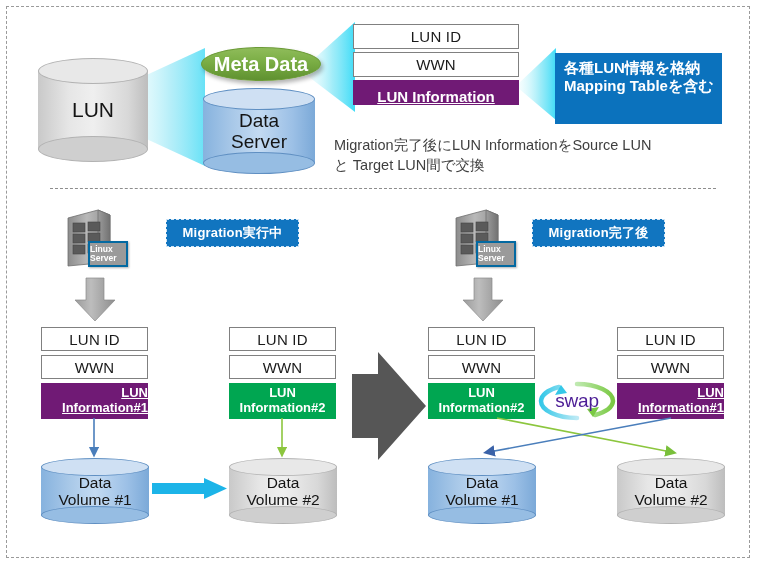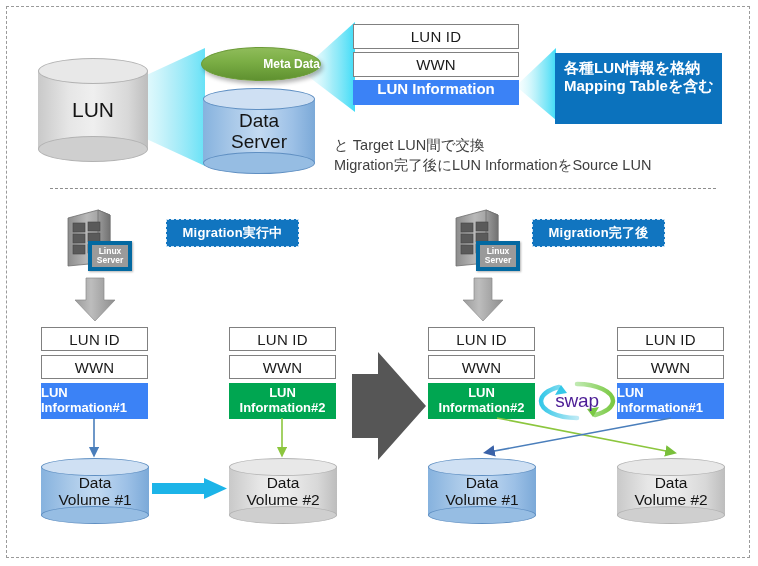--- a/index.html
+++ b/index.html
@@ -33,23 +33,23 @@
     background:#ffffff;
     border:1px solid #808080;
     color:#1a1a1a;
     display:flex;align-items:center;justify-content:center;
     font-size:15px;
     letter-spacing:.2px;
     white-space:nowrap;
   }
   .bluebox{
     position:absolute;box-sizing:border-box;
-    background:#3b82f6;color:#ffffff;
-    display:flex;align-items:flex-start;justify-content:center;
-    font-size:15px;font-weight:bold;white-space:nowrap;
+    background:#701a75;color:#ffffff;
+    display:flex;align-items:flex-end;justify-content:center;
+    font-size:15px;font-weight:bold;white-space:nowrap;text-decoration:underline;
   }
   .greenbox{
     position:absolute;box-sizing:border-box;
     background:#00a651;color:#ffffff;
     display:flex;align-items:center;justify-content:center;
     font-size:13px;font-weight:bold;line-height:1.12;text-align:center;
   }
   .infobox{
     font-size:13px;font-weight:bold;line-height:1.12;text-align:center;
     flex-direction:column;
@@ -110,35 +110,35 @@
   
   .blue .body{background:linear-gradient(to right,#86b2de 0%,#a8c8e8 26%,#c3daf2 50%,#9cc0e6 80%,#7ba9d8 100%);}
   .blue .top{background:#cfe0f3;border:1px solid #5f8fc2;}
   .blue .bot{background:#96bde3;border:1px solid #5f8fc2;}
   
   .metapill{
     position:absolute;
     background:linear-gradient(to bottom,#8fbc5a 0%,#7aad44 45%,#5f9130 100%);
     border-radius:50%/50%;
     border:1px solid #6c9b38;
-    display:flex;align-items:center;justify-content:flex-end;
-    color:#ffffff;font-size:12px;font-weight:600;
+    display:flex;align-items:center;justify-content:center;
+    color:#ffffff;font-size:20px;font-weight:600;
     box-shadow:2px 3px 4px rgba(0,0,0,.30);
     white-space:nowrap;
   }
   
   .wedge{position:absolute;}
   
   .server{position:absolute;}
   .srv-label{
     position:absolute;
-    background:#9a9a9a;border:4px solid #0369a1;
+    background:#9a9a9a;border:2px solid #0369a1;
     color:#ffffff;font-size:8.5px;font-weight:bold;line-height:1.05;
     text-align:center;
-    display:flex;flex-direction:column;align-items:center;justify-content:center;
+    display:flex;flex-direction:column;align-items:flex-start;justify-content:center;
     box-shadow:1px 1px 2px rgba(0,0,0,.30);
   }
   
   .swapwrap{position:absolute;}
   .swaptext{
     position:absolute;left:0;right:0;top:0;bottom:0;
     display:flex;align-items:center;justify-content:center;
     font-size:19px;color:#4c1d95;letter-spacing:-.2px;
   }
   svg{display:block;overflow:visible;}
@@ -222,22 +222,22 @@
   <div class="bluebox" style="left:353px;top:80px;width:166px;height:25px;">
     <span>LUN Information</span>
   </div>
 
   <div class="callout" style="left:555px;top:53px;width:167px;height:71px;">
     <div>各種LUN情報を格納</div>
     <div>Mapping Tableを含む</div>
   </div>
 
   <div class="caption" style="left:334px;top:136px;">
+    <div>Migration完了後にLUN InformationをSource LUN</div>
     <div>と Target LUN間で交換</div>
-    <div>Migration完了後にLUN InformationをSource LUN</div>
   </div>
 
   <div class="server" style="left:64px;top:208px;width:62px;height:64px;">
     <svg width="62" height="64" viewBox="0 0 62 64">
       <defs>
         <linearGradient id="srvF" x1="0" y1="0" x2="1" y2="0">
           <stop offset="0%" stop-color="#8c8c8c"></stop>
             <stop offset="45%" stop-color="#b9b9b9"></stop>
           <stop offset="100%" stop-color="#8f8f8f"></stop>
         </linearGradient>

